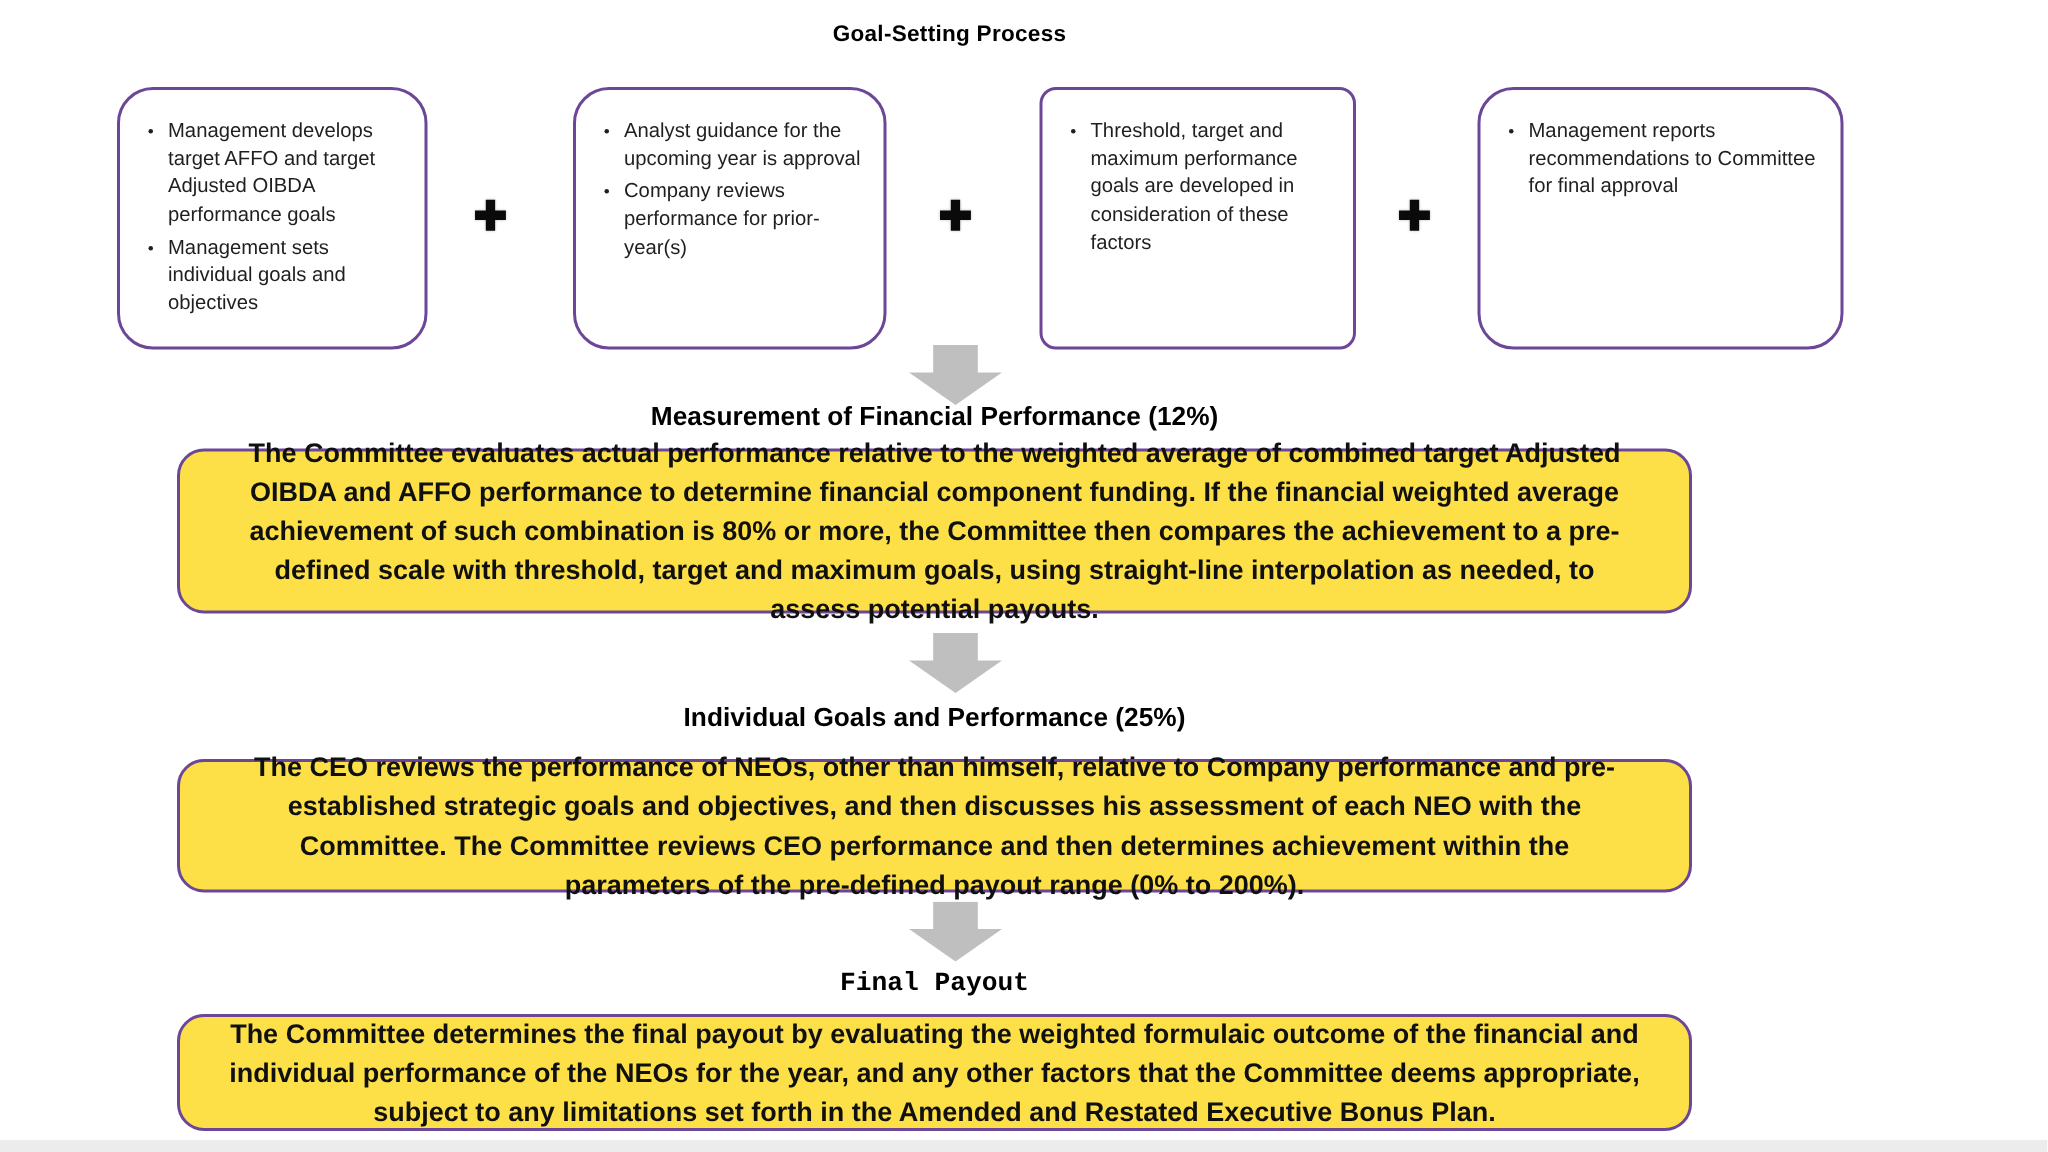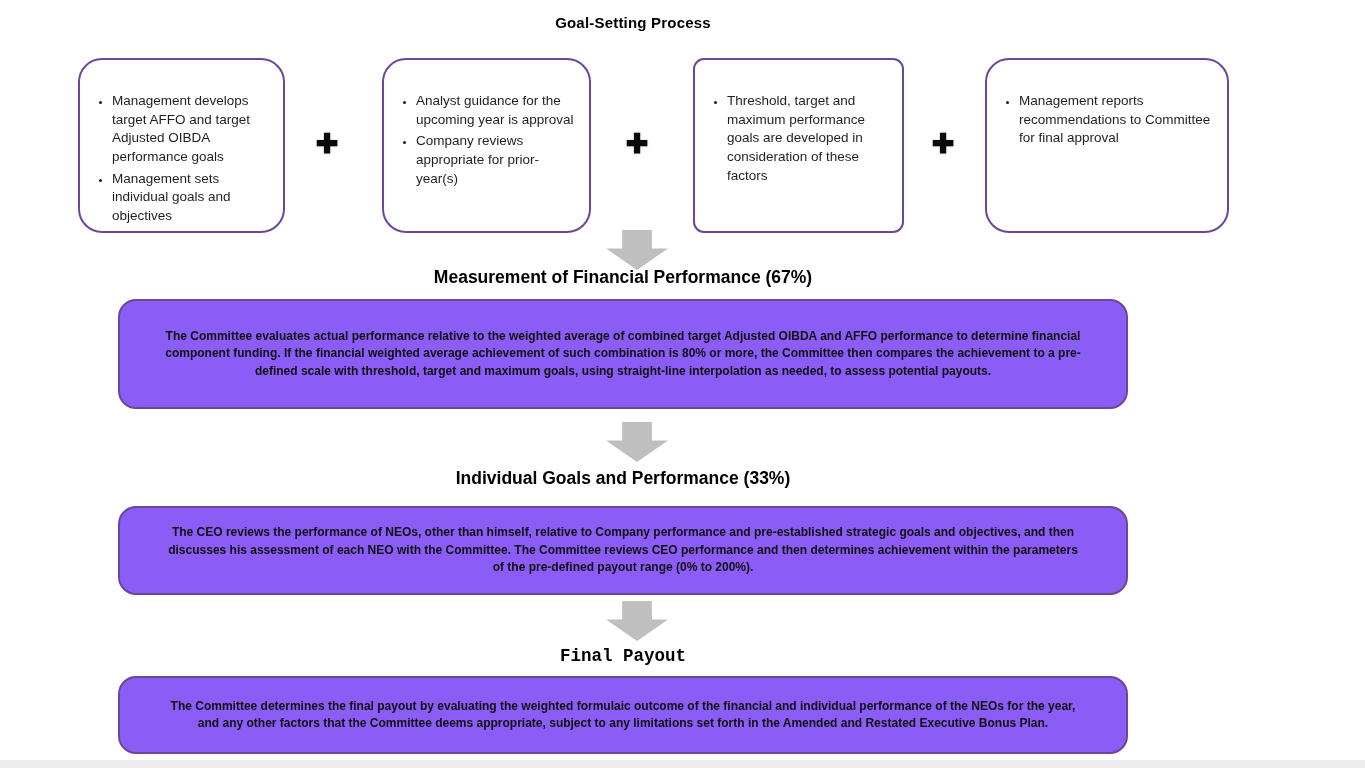--- a/index.html
+++ b/index.html
@@ -14,21 +14,21 @@
   
   .pbox{
     position:absolute;top:58px;height:175px;background:#fff;
     border:2px solid #6C4798;border-radius:24px;box-sizing:border-box;
   }
   #pbox1{left:78px;width:207px;}
   #pbox2{left:382px;width:209px;}
   #pbox3{left:693px;width:211px;border-radius:11px;}
   #pbox4{left:985px;width:244px;}
   .pbox ul{
-    margin:0;padding:32px 10px 0 32px;font-size:13.5px;line-height:1.38;color:#1f1f1f;
+    margin:0;padding:18px 10px 0 32px;font-size:13.5px;line-height:1.38;color:#1f1f1f;
   }
   .pbox li{margin-bottom:3px;}
   .pbox li::marker{font-size:11px;}
   
   .plus{
     position:absolute;top:128px;width:44px;text-align:center;
     font-size:27px;font-weight:bold;color:#0a0a0a;
     text-shadow:0 0 2px #bdbdbd;
   }
   #plus1{left:305px;} #plus2{left:615px;} #plus3{left:921px;}
@@ -39,25 +39,25 @@
   }
   #arrow1{top:230px;} #arrow2{top:422px;} #arrow3{top:601px;}
   
   .sec-heading{
     position:absolute;left:118px;width:1010px;text-align:center;
     font-size:17.5px;font-weight:bold;color:#000;
   }
   #heading1{top:267px;} #heading2{top:468px;} #heading3{top:646px;font-family:Liberation Mono, monospace;}
   
   .wbox{
-    position:absolute;left:118px;width:1010px;background:#8b5cf6;
+    position:absolute;left:118px;width:1010px;background:#fde047;
     border:2px solid #6C4798;border-radius:18px;box-sizing:border-box;
     display:flex;align-items:center;justify-content:center;
-    text-align:center;font-weight:bold;font-size:12px;line-height:1.45;
-    color:#101010;padding:4px 44px;
+    text-align:center;font-weight:bold;font-size:18px;line-height:1.45;
+    color:#101010;padding:4px 32px;
   }
   #wbox1{top:299px;height:110px;}
   #wbox2{top:506px;height:89px;}
   #wbox3{top:676px;height:78px;}
   .bottom-strip{
     position:absolute;left:0;top:760px;width:1365px;height:8px;background:#ececec;
   }
 </style>
 </head>
 <body>
@@ -69,21 +69,21 @@
     <li>Management develops target AFFO and target Adjusted OIBDA performance goals</li>
     <li>Management sets individual goals and objectives</li>
   </ul>
 </div>
 
 <span class="plus" id="plus1">✚</span>
 
 <div class="pbox" id="pbox2">
   <ul>
     <li>Analyst guidance for the upcoming year is approval</li>
-    <li>Company reviews appropriate for prior-year(s)</li>
+    <li>Company reviews performance for prior-year(s)</li>
   </ul>
 </div>
 
 <span class="plus" id="plus2">✚</span>
 
 <div class="pbox" id="pbox3">
   <ul>
     <li>Threshold, target and maximum performance goals are developed in consideration of these factors</li>
   </ul>
 </div>
@@ -91,27 +91,27 @@
 <span class="plus" id="plus3">✚</span>
 
 <div class="pbox" id="pbox4">
   <ul>
     <li>Management reports recommendations to Committee for final approval</li>
   </ul>
 </div>
 
 <div class="arrow" id="arrow1"></div>
 
-<div class="sec-heading" id="heading1">Measurement of Financial Performance (67%)</div>
+<div class="sec-heading" id="heading1">Measurement of Financial Performance (12%)</div>
 
 <div class="wbox" id="wbox1">The Committee evaluates actual performance relative to the weighted average of combined target Adjusted OIBDA and AFFO performance to determine financial component funding. If the financial weighted average achievement of such combination is 80% or more, the Committee then compares the achievement to a pre-defined scale with threshold, target and maximum goals, using straight-line interpolation as needed, to assess potential payouts.</div>
 
 <div class="arrow" id="arrow2"></div>
 
-<div class="sec-heading" id="heading2">Individual Goals and Performance (33%)</div>
+<div class="sec-heading" id="heading2">Individual Goals and Performance (25%)</div>
 
 <div class="wbox" id="wbox2">The CEO reviews the performance of NEOs, other than himself, relative to Company performance and pre-established strategic goals and objectives, and then discusses his assessment of each NEO with the Committee.  The Committee reviews CEO performance and then determines achievement within the parameters of the pre-defined payout range (0% to 200%).</div>
 
 <div class="arrow" id="arrow3"></div>
 
 <div class="sec-heading" id="heading3">Final Payout</div>
 
 <div class="wbox" id="wbox3">The Committee determines the final payout by evaluating the weighted formulaic outcome of the financial and individual performance of the NEOs for the year, and any other factors that the Committee deems appropriate, subject to any limitations set forth in the Amended and Restated Executive Bonus Plan.</div>
 
 <div class="bottom-strip"></div>

